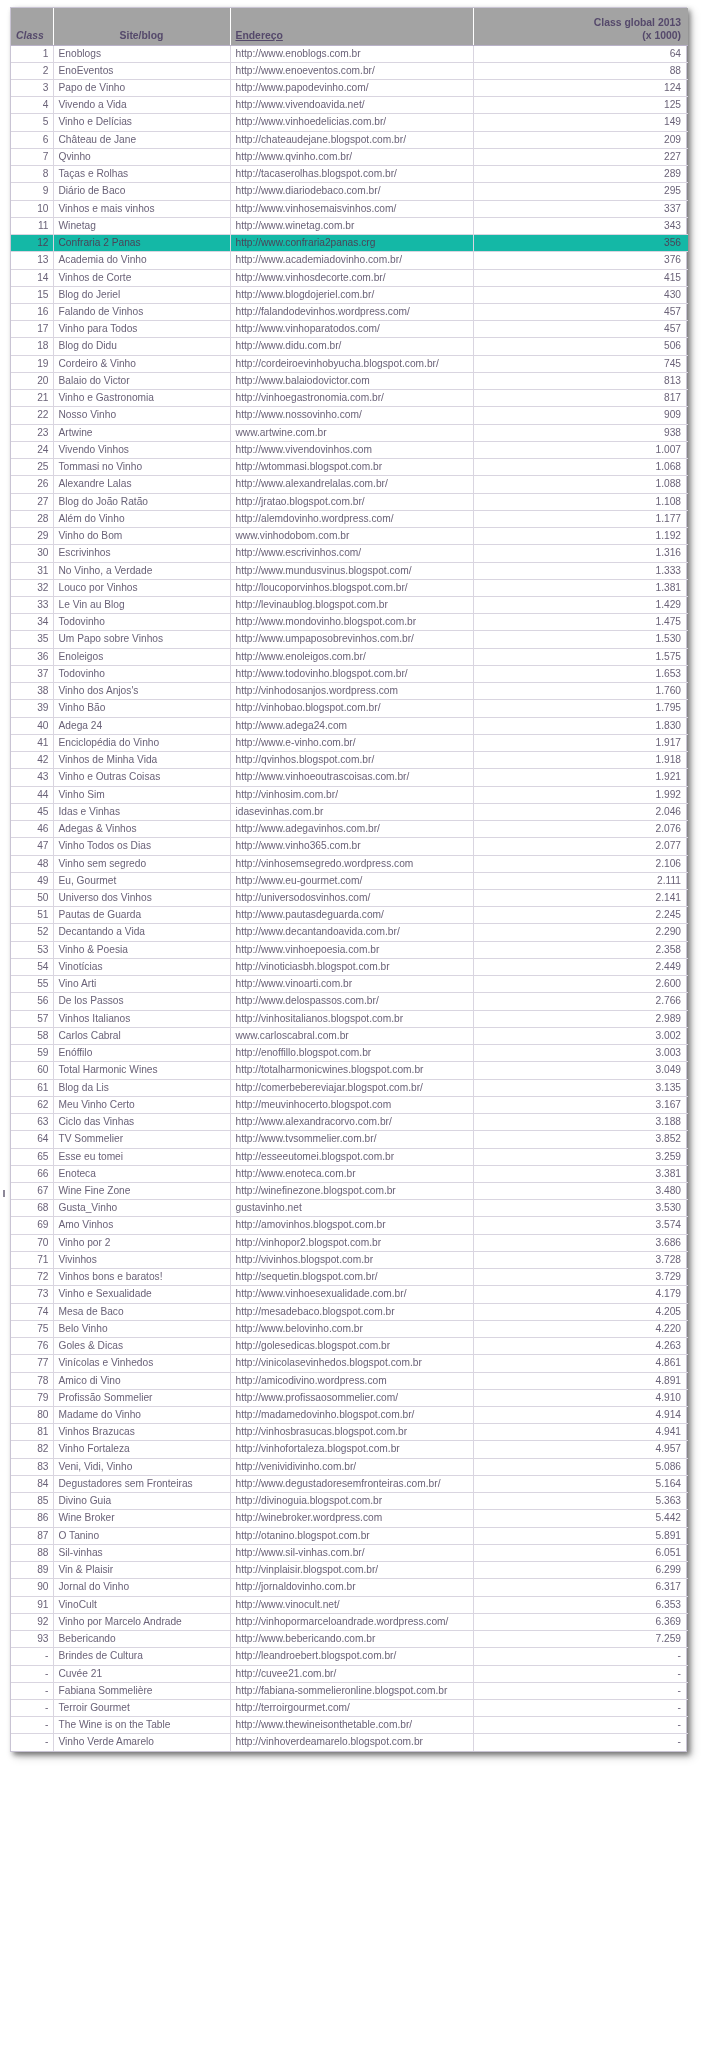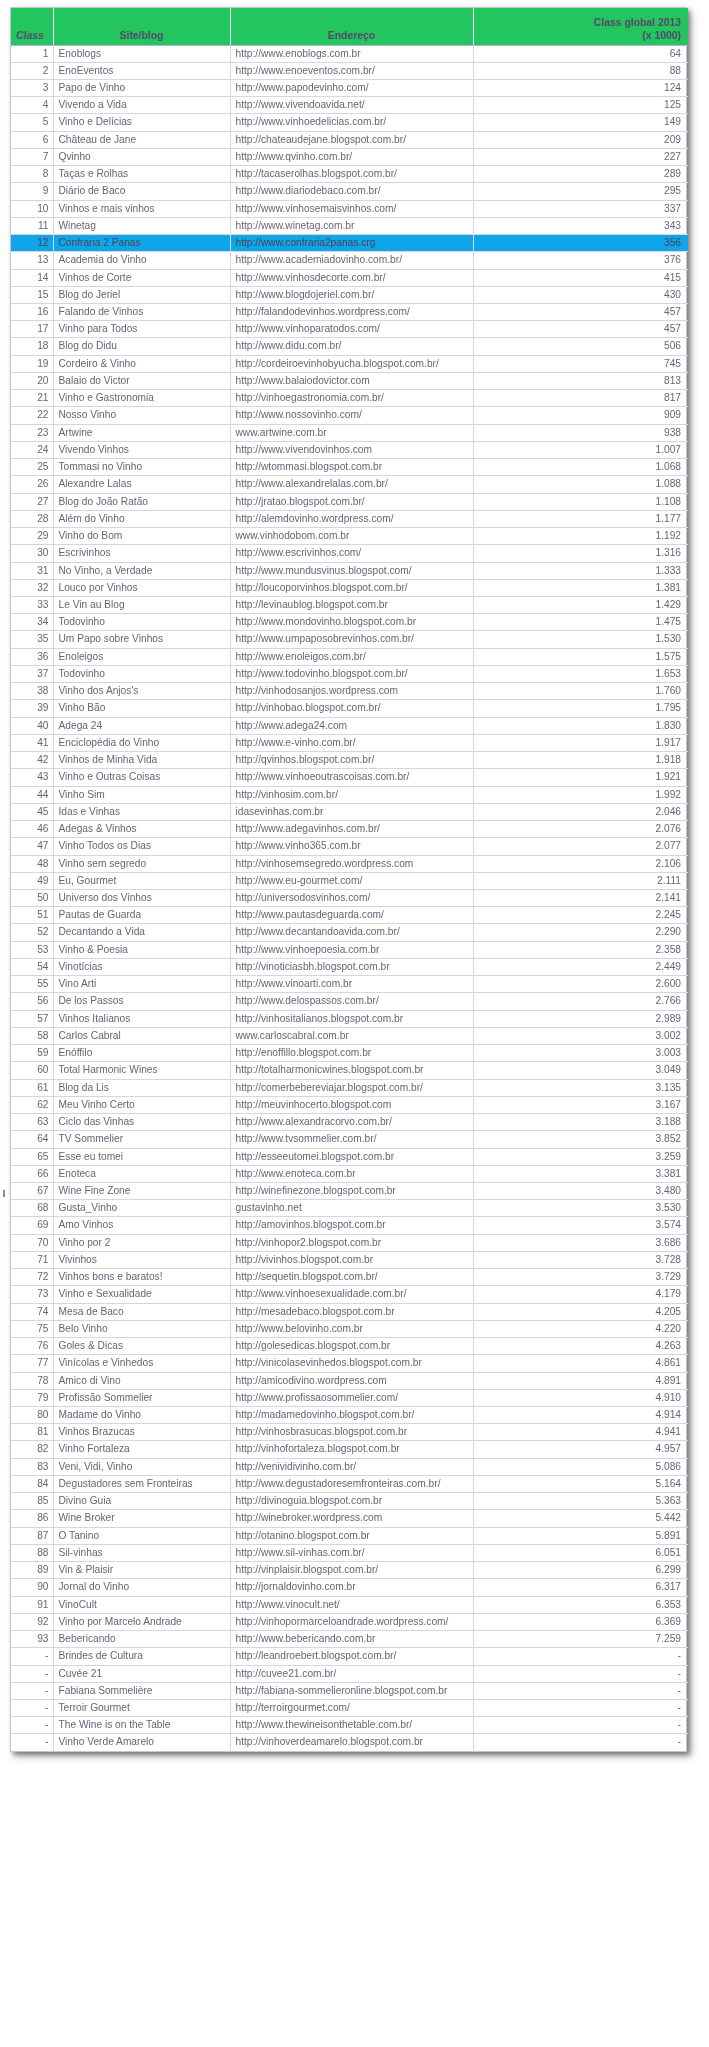--- a/index.html
+++ b/index.html
@@ -36,35 +36,35 @@
     table-layout: fixed;
     font-size: 10.2px;
     color: #5f5870;
   }
   table.rank col.c-class  { width: 42px; }
   table.rank col.c-site   { width: 177px; }
   table.rank col.c-addr   { width: 243px; }
   table.rank col.c-value  { width: 215px; }
 
   thead th {
-    background: #22c55e;
+    background: #a3a3a3;
     color: #55496b;
     font-weight: bold;
     font-size: 10.4px;
     vertical-align: bottom;
     padding: 4px 5px 3px 5px;
     border-right: 1px solid #ffffff;
     border-bottom: 1px solid #b9b2c8;
     height: 37px;
     box-sizing: border-box;
     line-height: 1.25;
   }
   thead th.th-class { text-align: left; padding-right: 4px; font-style: italic; }
   thead th.th-site  { text-align: center; }
-  thead th.th-addr  { text-align: center; }
+  thead th.th-addr  { text-align: left; text-decoration: underline; }
   thead th.th-value { text-align: right; border-right: none; padding-right: 7px; }
 
   tbody td {
     padding: 2px 5px 2px 5px;
     border-bottom: 1px solid #d9d5e0;
     border-right: 1px solid #d9d5e0;
     height: 16.6px;
     box-sizing: border-box;
     white-space: nowrap;
     overflow: hidden;
@@ -72,21 +72,21 @@
     font-size: 10.2px;
     color: #6a6278;
   }
   tbody td.td-class { text-align: right; padding-right: 4px; }
   tbody td.td-site  { text-align: left; }
   tbody td.td-addr  { text-align: left; }
   tbody td.td-value { text-align: right; border-right: none; padding-right: 7px; }
   tbody tr:last-child td { border-bottom: none; }
 
   tbody tr.highlight td {
-    background: #0ea5e9;
+    background: #14b8a6;
     color: #4a4458;
   }
 
   
   #edge-tick {
     position: absolute;
     left: 3px;
     top: 1190px;
     width: 2px;
     height: 7px;

